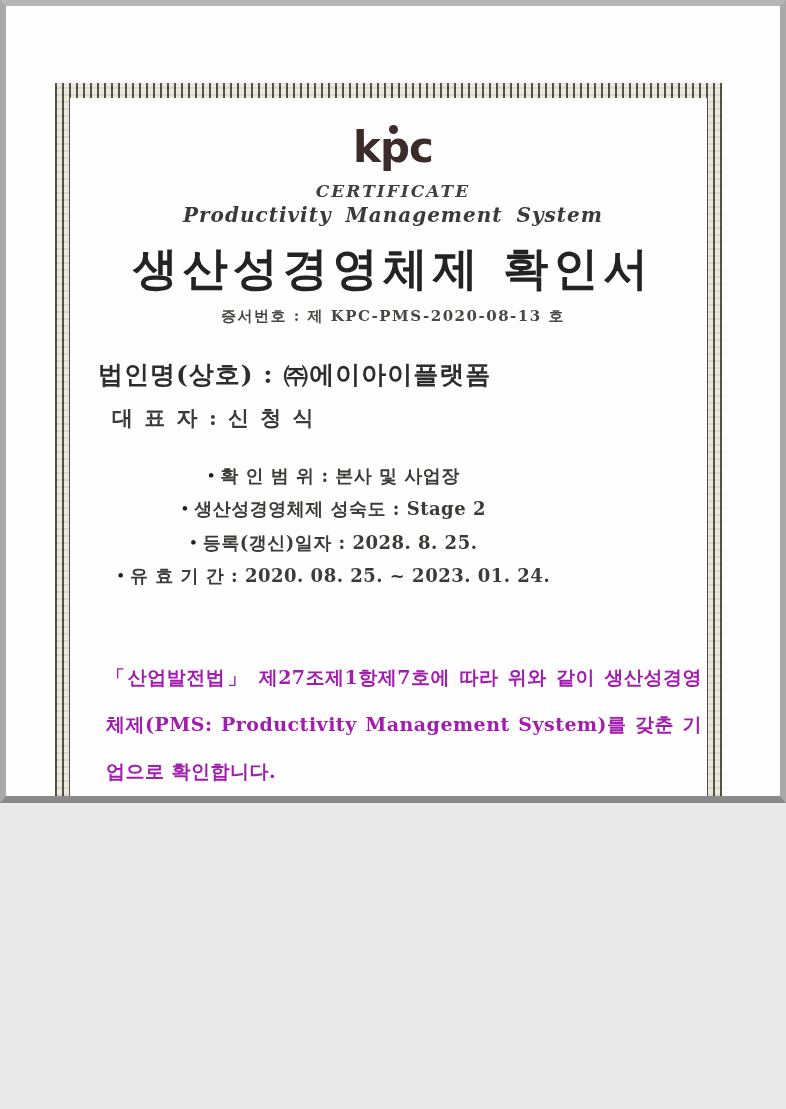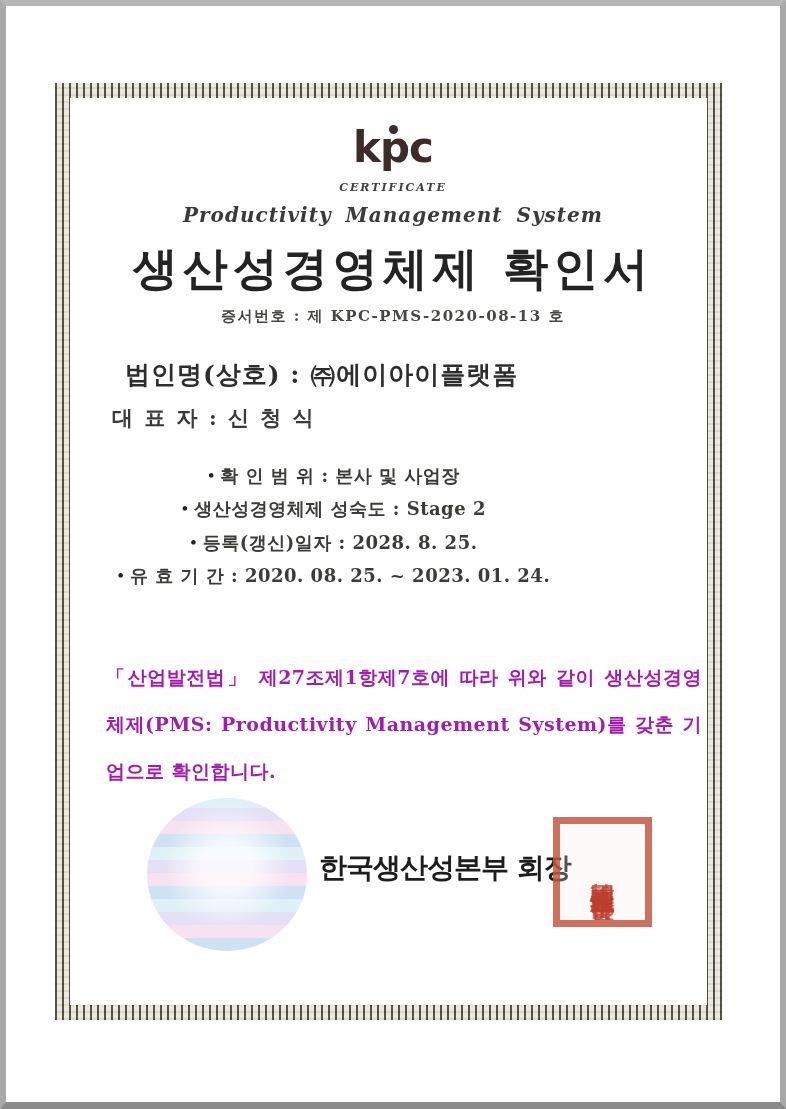--- a/index.html
+++ b/index.html
@@ -1,46 +1,46 @@
 <!DOCTYPE html>
 <html><head>
 <meta charset="utf-8">
 <style>
   html,body{margin:0;padding:0;background:#e9e9e9;}
   .page{
-    position:relative;width:786px;height:1109px;margin:0 auto;
+    position:relative;width:786px;height:803px;margin:0 auto;
     background:#fefefe;overflow:hidden;box-sizing:border-box;
     border:6px solid #a9a9a9;border-top-color:#b6b6b6;border-bottom:7px solid #8a8a8a;
     font-family:"DejaVu Serif", serif;color:#2c2c2c;
   }
   
   .frame{
     position:absolute;left:49px;top:77px;width:667px;height:937px;
     background:
       repeating-linear-gradient(90deg, rgba(77,75,59,.95) 0 2px, rgba(234,232,220,.9) 2px 7px),
       repeating-linear-gradient(0deg, rgba(77,75,59,.95) 0 2px, rgba(234,232,220,.55) 2px 7px);
   }
   .frame-inner{position:absolute;inset:15px;background:#fefefe;}
   .content{position:absolute;inset:0;z-index:2;}
   .centered{position:absolute;left:0;right:0;text-align:center;}
 
   
   .logo{top:121px;font-family:"DejaVu Sans", sans-serif;font-weight:bold;
         font-size:42px;letter-spacing:-1px;color:#3c2c29;line-height:1;}
   .logo-dot{position:absolute;top:119px;left:50%;margin-left:-4px;width:9px;height:9px;
         border-radius:50%;background:#3c2c29;}
-  .cert-word{top:175px;font-style:italic;font-weight:bold;font-size:11px;
+  .cert-word{top:175px;font-style:italic;font-weight:bold;font-size:17px;
         letter-spacing:2px;color:#40403f;}
   .program{top:197px;font-style:italic;font-weight:bold;font-size:20px;
         letter-spacing:1px;word-spacing:6px;color:#3a3a3a;}
   .title{top:233px;font-weight:bold;font-size:45px;letter-spacing:5px;color:#232323;}
   .certno{top:301px;font-size:15px;font-weight:bold;letter-spacing:1.5px;color:#474744;}
 
   
-  .company{position:absolute;left:119px;top:352px;font-weight:bold;font-size:25px;
+  .company{position:absolute;left:92px;top:352px;font-weight:bold;font-size:25px;
         letter-spacing:1px;color:#2d2d2d;}
   .ceo{position:absolute;left:106px;top:398px;font-weight:bold;font-size:21px;
         letter-spacing:2px;color:#3a3a3a;}
 
   
   .details{position:absolute;left:106px;top:458px;}
   .row{height:33.4px;font-weight:bold;font-size:18px;letter-spacing:.5px;
         color:#3b3b38;white-space:nowrap;text-align:center;}
   .row .bullet{display:inline-block;width:18px;font-size:13px;vertical-align:2px;color:#222;}
 

